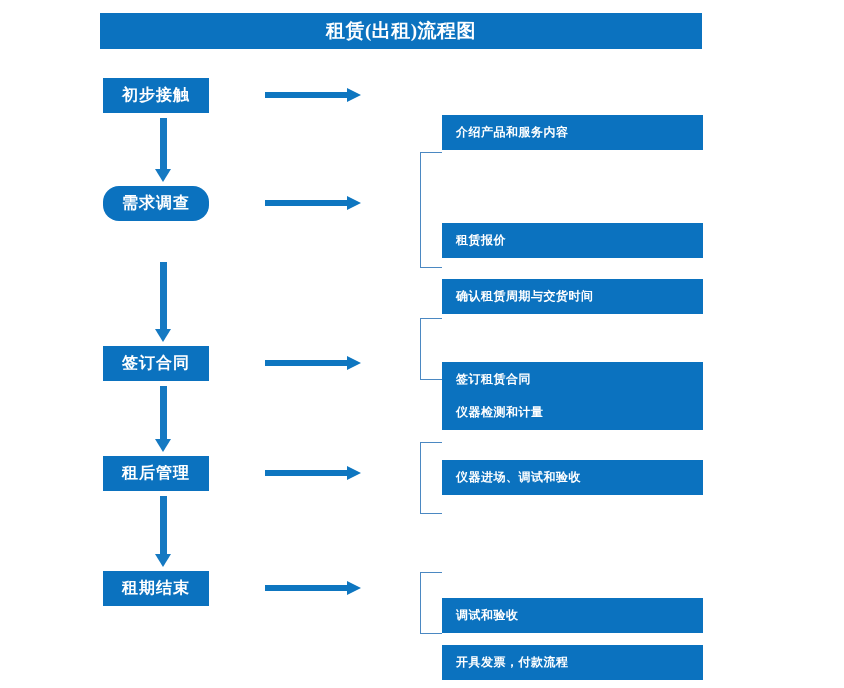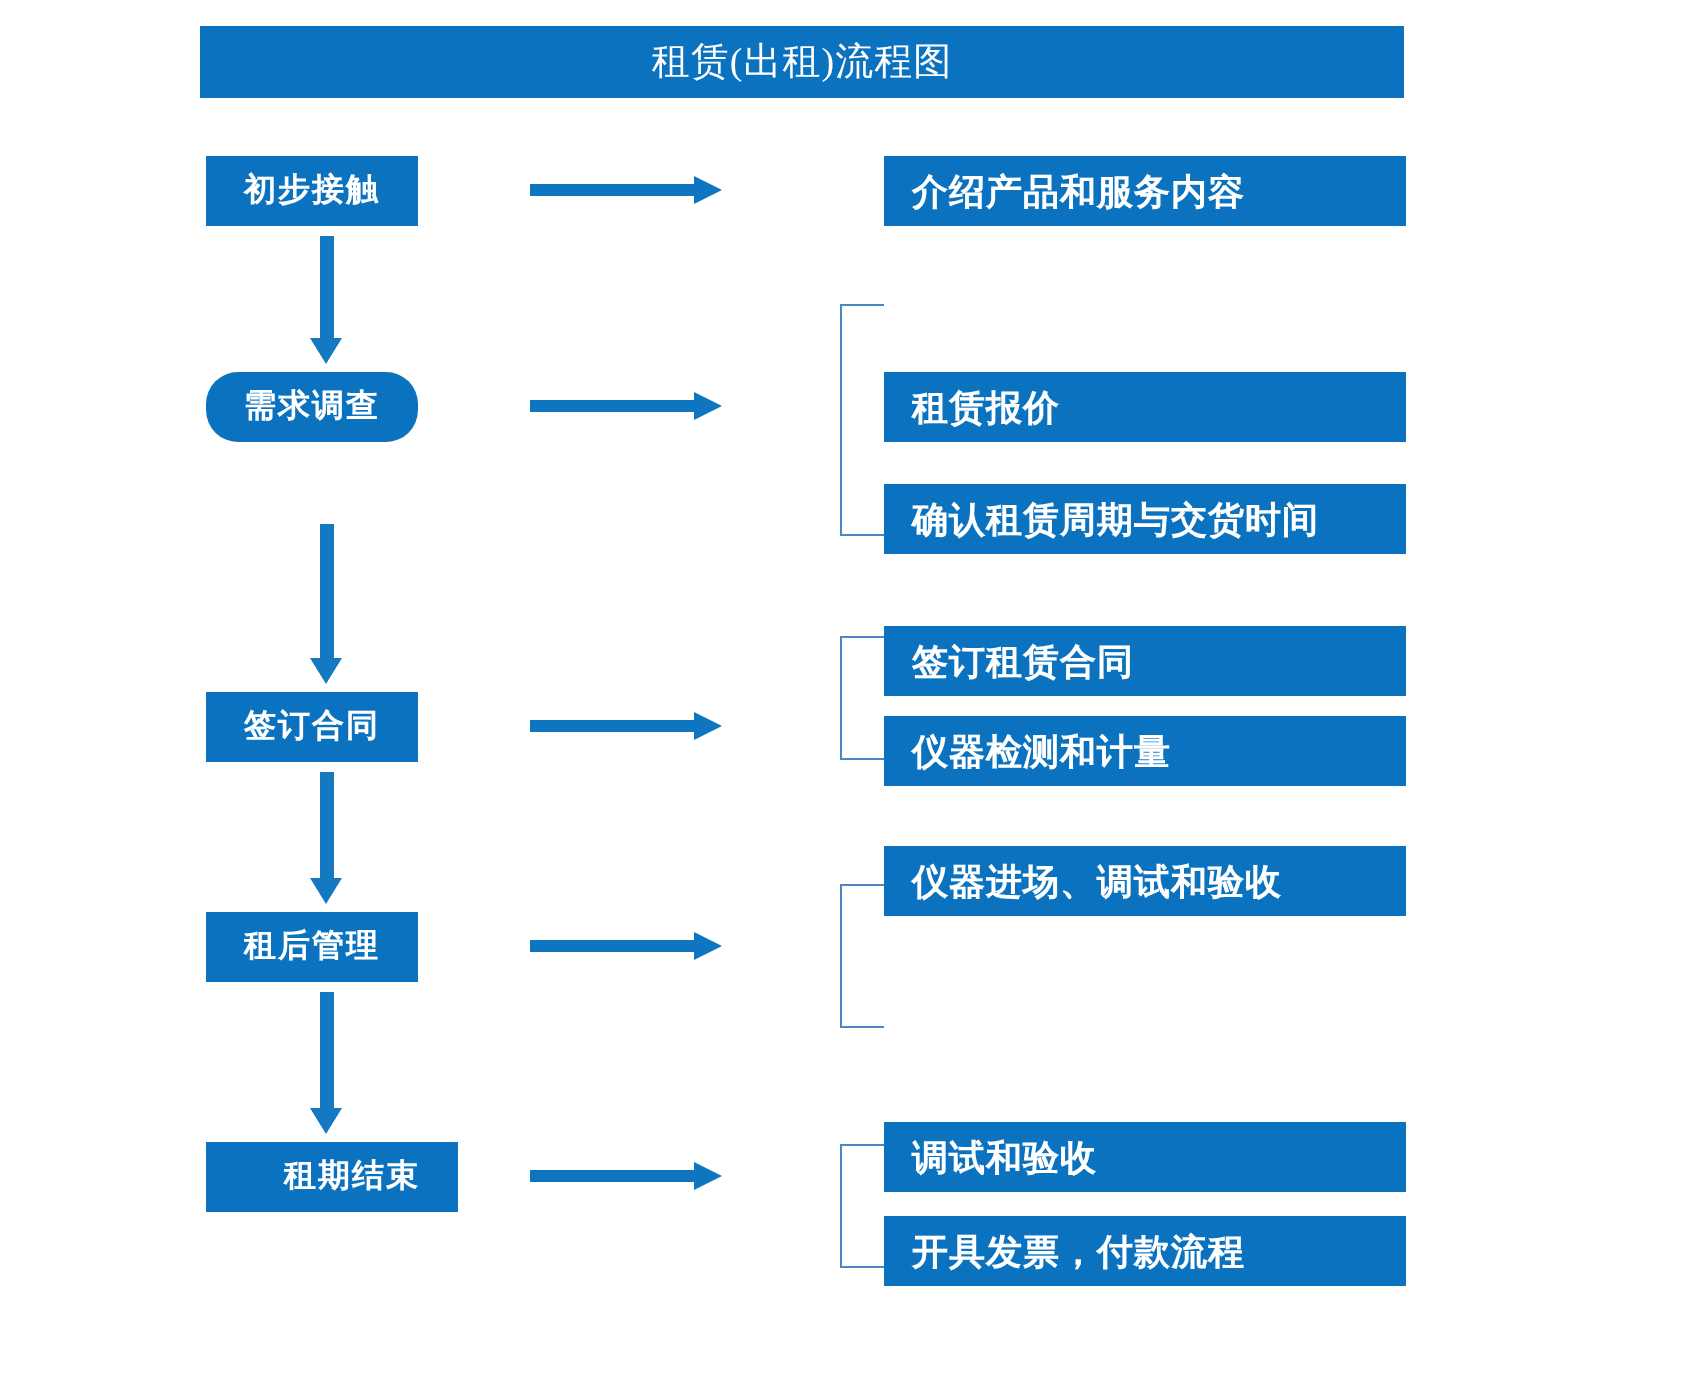--- a/index.html
+++ b/index.html
@@ -25,21 +25,21 @@
     left: 100px;
     top: 13px;
     width: 602px;
     height: 36px;
     background: #0B72BF;
     color: #ffffff;
     display: flex;
     align-items: center;
     justify-content: center;
     font-size: 19px;
-    font-weight: normal;
+    font-weight: bold;
     letter-spacing: 0.5px;
   }
 
   
   .stage-box {
     position: absolute;
     left: 103px;
     width: 106px;
     height: 35px;
     background: #0B72BF;
@@ -58,23 +58,24 @@
     left: 442px;
     width: 261px;
     height: 35px;
     background: #0B72BF;
     color: #ffffff;
     display: flex;
     align-items: center;
     justify-content: flex-start;
     padding-left: 14px;
     box-sizing: border-box;
-    font-size: 18px;
+    font-size: 12px;
     font-weight: bold;
     letter-spacing: 0.5px;
+    margin-top: 37px;
   }
 
   
   .h-arrow {
     position: absolute;
     left: 265px;
     width: 96px;
     height: 14px;
   }
   .h-arrow .shaft {
@@ -140,21 +141,21 @@
   <div class="title-bar">租赁(出租)流程图</div>
 
   <div class="stage-box" style="top:78px;">初步接触</div>
 
   <div class="stage-box" style="top:186px;border-radius:16px;">需求调查</div>
 
   <div class="stage-box" style="top:456px;">租后管理</div>
 
   <div class="stage-box" style="top:346px;">签订合同</div>
 
-  <div class="stage-box" style="top:571px;padding-left:20px;">租期结束</div>
+  <div class="stage-box" style="top:571px;">租期结束</div>
 
   <div class="v-arrow" style="top:118px; height:64px;">
     <div class="shaft" style="height:51px;"></div>
     <div class="head"></div>
   </div>
 
   <div class="v-arrow" style="top:262px; height:80px;">
     <div class="shaft" style="height:67px;"></div>
     <div class="head"></div>
   </div>
@@ -202,21 +203,21 @@
 
   <div class="bracket" style="top:572px; height:62px;"></div>
 
   <div class="detail-box" style="top:78px;">介绍产品和服务内容</div>
 
 
   <div class="detail-box" style="top:186px;">租赁报价</div>
 
   <div class="detail-box" style="top:242px;">确认租赁周期与交货时间</div>
 
-  <div class="detail-box" style="top:313px;">签订租赁合同</div>
+  <div class="detail-box" style="top:325px;">签订租赁合同</div>
 
   <div class="detail-box" style="top:423px;">仪器进场、调试和验收</div>
 
   <div class="detail-box" style="top:358px;">仪器检测和计量</div>
 
 
   <div class="detail-box" style="top:561px;">调试和验收</div>
 
   <div class="detail-box" style="top:608px;">开具发票，付款流程</div>
 

